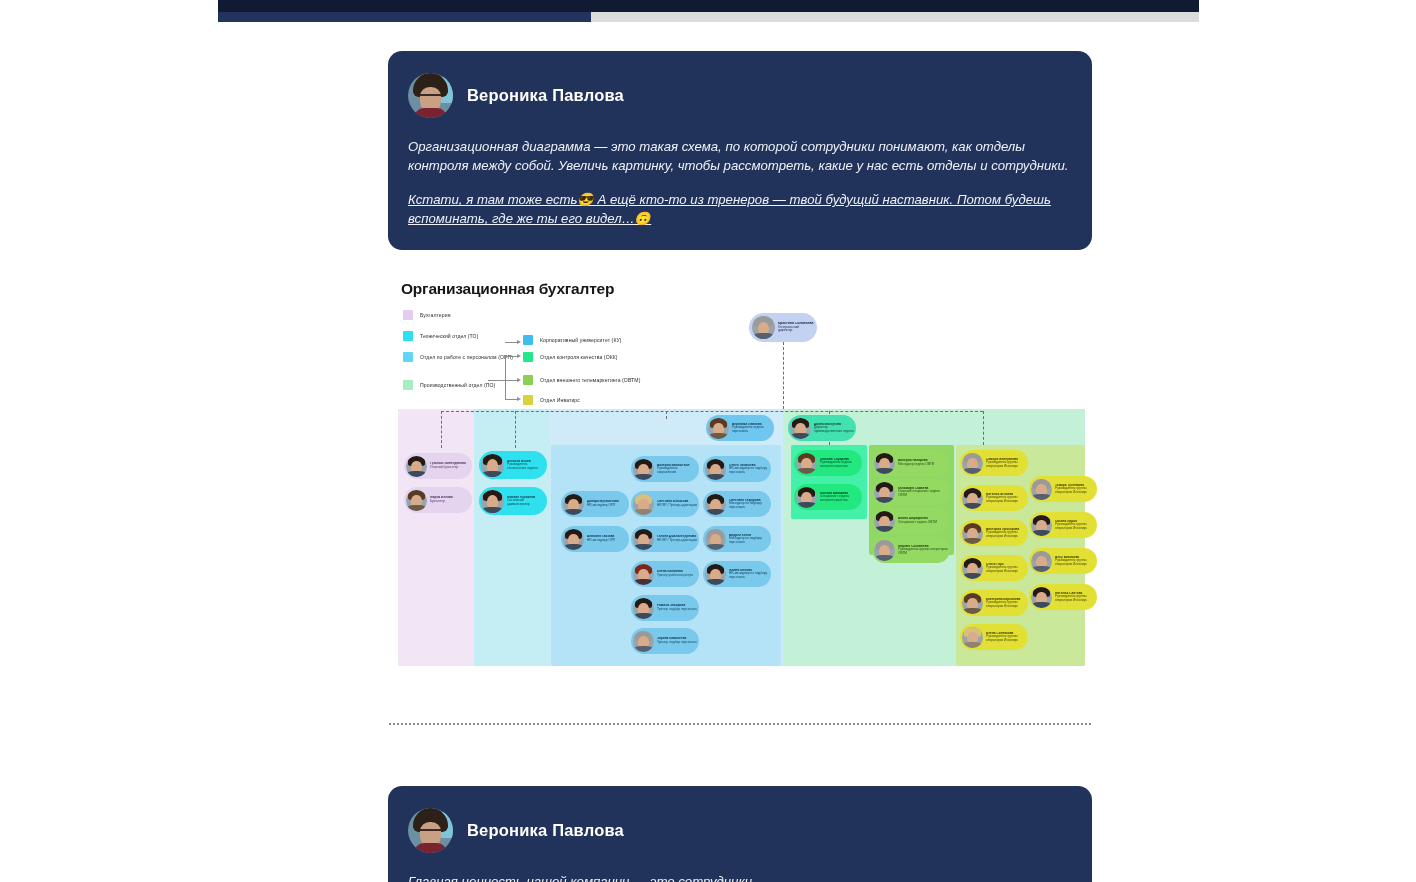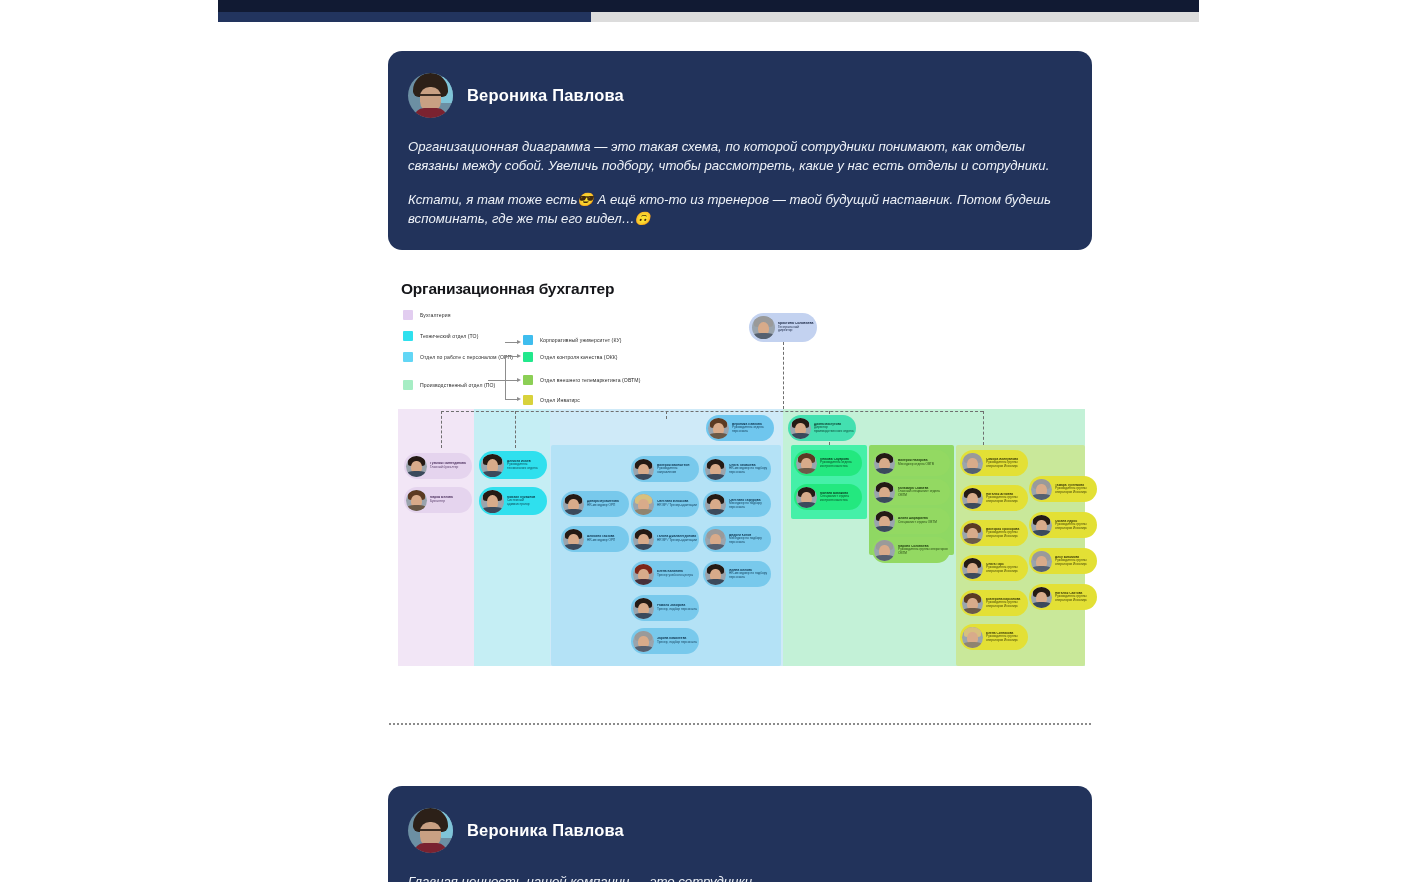--- a/index.html
+++ b/index.html
@@ -62,21 +62,21 @@
     background:#7fc4d8;
   }
   .bubble-name{
     color:#ffffff;font-size:16.5px;font-weight:bold;letter-spacing:.2px;
   }
   .bubble-text{
     color:#eef2f8;font-size:13.2px;line-height:1.42;
     font-style:italic;margin-top:20px;
   }
   .bubble-text p{margin:0 0 16px 0;}
-  .bubble-text p:last-child{margin-bottom:4px;}
+  .bubble-text p:last-child{margin-bottom:4px;text-decoration:underline;}
 
   #bubble-top{left:388px;top:51px;width:704px;height:199px;}
   #bubble-bottom{left:388px;top:786px;width:704px;height:160px;}
 
   
   #divider{
     position:absolute;left:389px;top:723px;width:702px;height:0;
     border-top:2px dotted #8b8b8b;
   }
 
@@ -173,21 +173,21 @@
     <div class="avatar">
       <div class="sky"></div>
         <div class="hair"></div>
         <div class="face"></div>
       <div class="glasses"></div>
         <div class="body"></div>
     </div>
     <div class="bubble-name">Вероника Павлова</div>
   </div>
   <div class="bubble-text">
-    <p>Организационная диаграмма — это такая схема, по которой сотрудники понимают, как отделы связаны между собой. Увеличь подбору, чтобы рассмотреть, какие у нас есть отделы и сотрудники.</p>
+    <p>Организационная диаграмма — это такая схема, по которой сотрудники понимают, как отделы контроля между собой. Увеличь картинку, чтобы рассмотреть, какие у нас есть отделы и сотрудники.</p>
     <p>Кстати, я там тоже есть😎 А ещё кто-то из тренеров — твой будущий наставник. Потом будешь вспоминать, где же ты его видел…🙃</p>
   </div>
 </div>
 
 <div id="org">
   <div id="org-title">Организационная бухгалтер</div>
 
   <div id="legend">
     <div class="leg-row" style="left:8px;top:3px;">
       <span class="swatch" style="background:#e2cdf0"></span>

